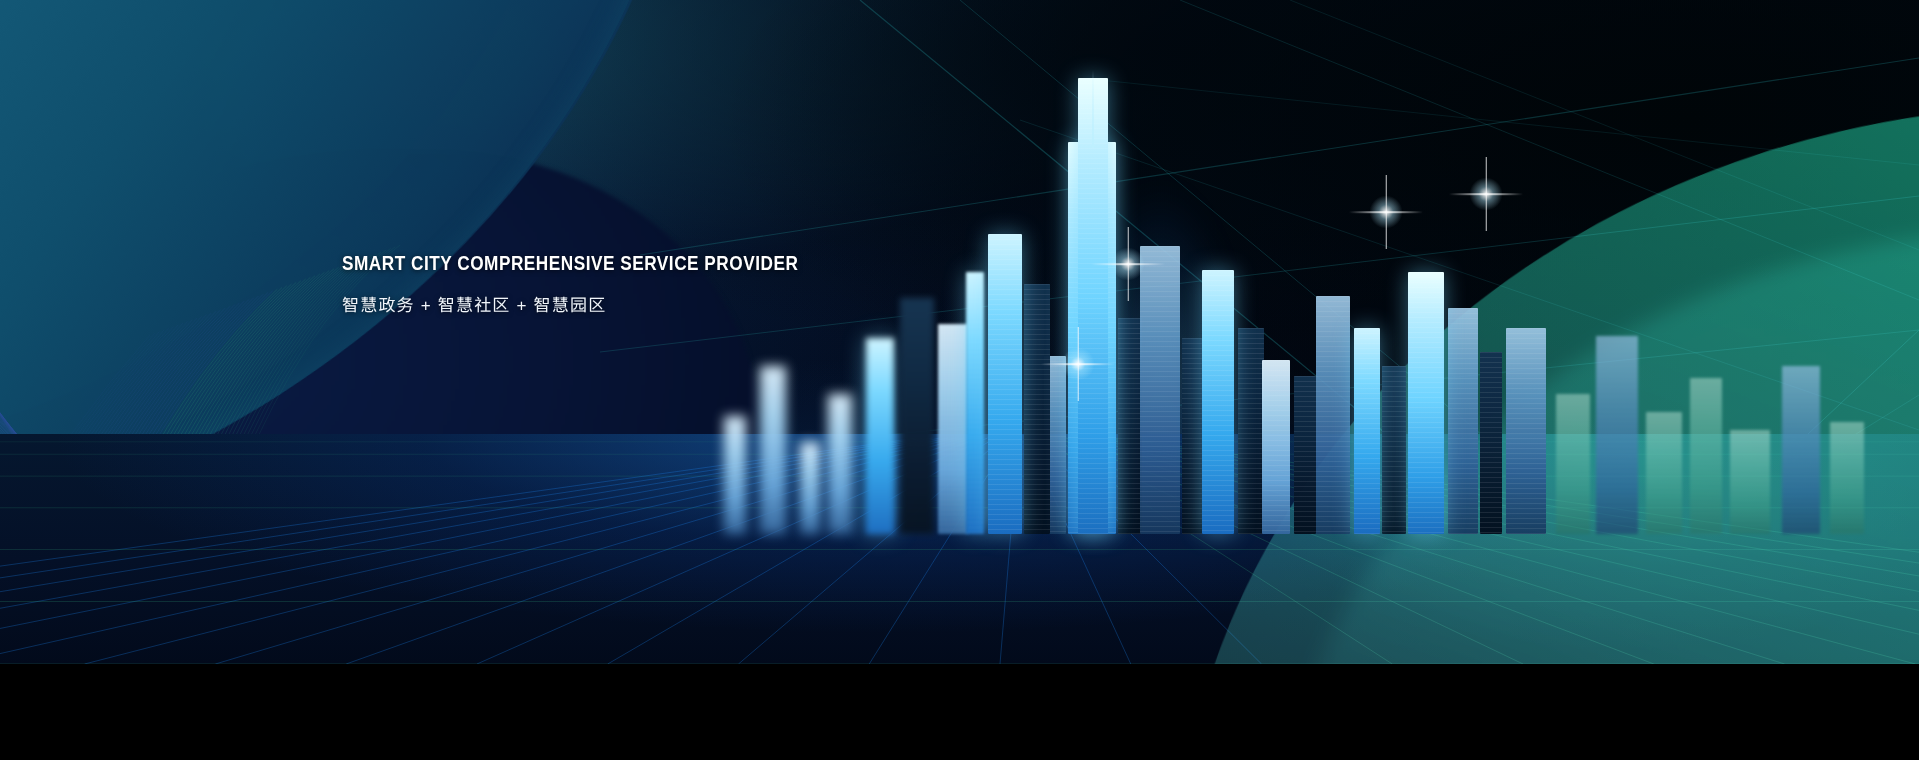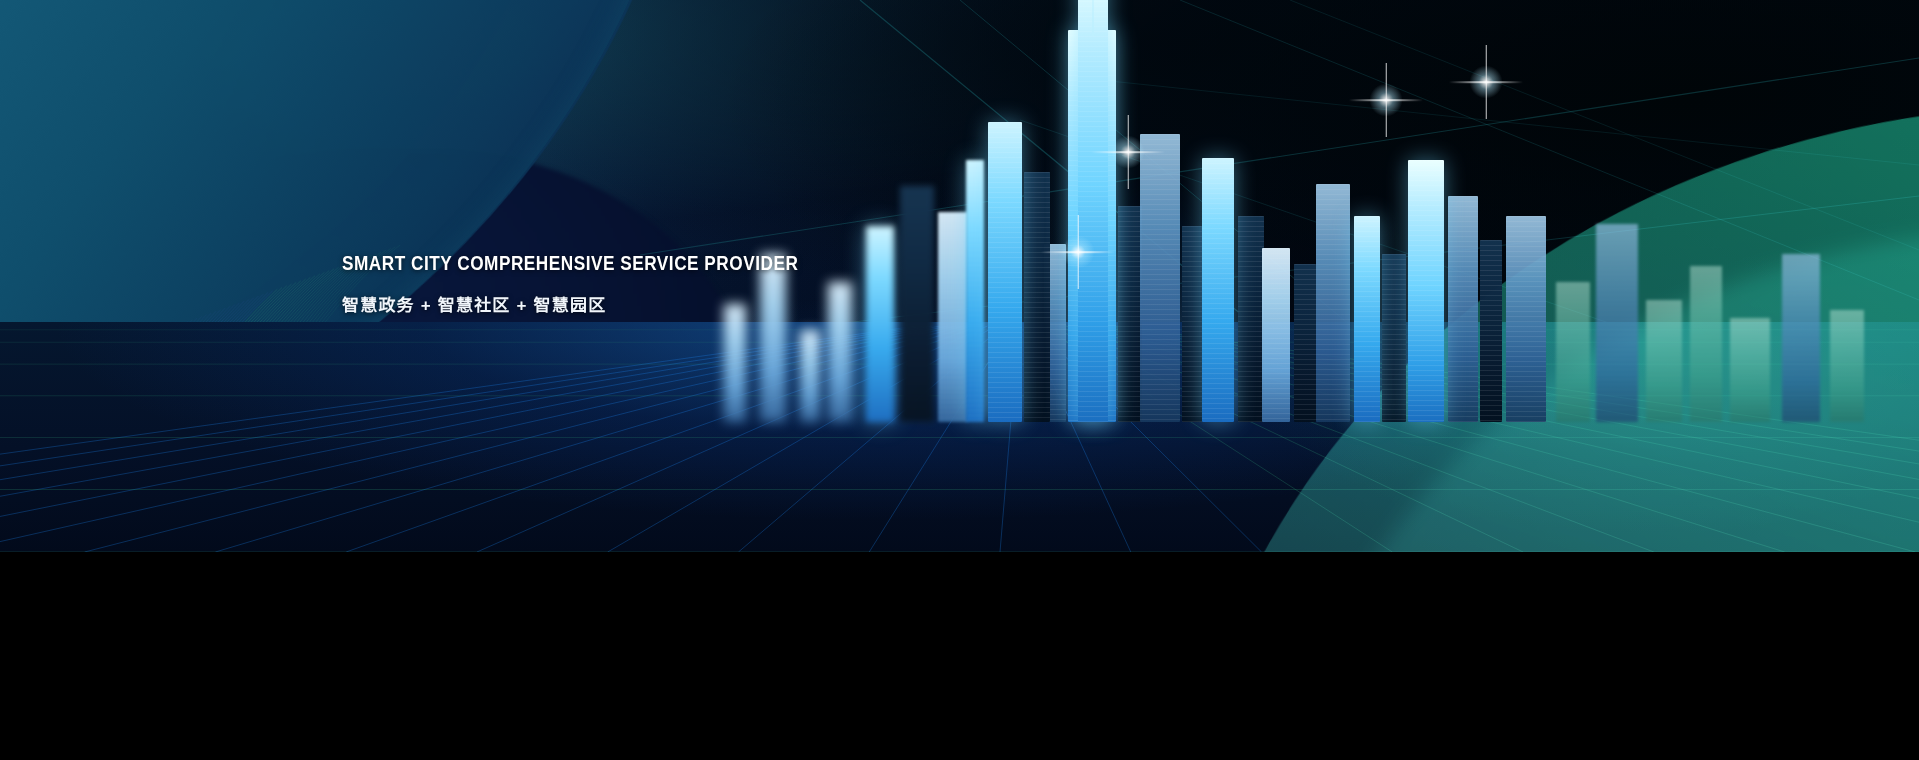--- a/index.html
+++ b/index.html
@@ -6,21 +6,21 @@
   * { margin:0; padding:0; box-sizing:border-box; }
   html,body{ background:#000; }
   body{
     font-family:"Liberation Sans","DejaVu Sans",sans-serif;
     width:1919px; height:760px; overflow:hidden;
   }
 
   
   .banner{
     position:relative;
-    width:1919px; height:552px;
+    width:1919px; height:664px;
     overflow:hidden;
     background:#020b1c;
   }
 
   
   .sky-base{
     position:absolute; inset:0;
     background:
       radial-gradient(120% 95% at 18% 6%,  #154b63 0%, #10375010 38%, transparent 62%),
       radial-gradient(90% 80% at 52% 100%, #0a2a55 0%, transparent 58%),
@@ -191,21 +191,21 @@
     background:linear-gradient(92deg,#34e29a 0%,#31dd96 30%,#2ecf8c 58%,#2ab87e 82%,#249f6e 100%);
     -webkit-background-clip:text;
     background-clip:text;
     color:transparent;
     -webkit-text-fill-color:transparent;
     filter:drop-shadow(0 2px 10px rgba(0,0,0,.55));
   }
   .subline{
     margin-top:16px;
     font-family:"Liberation Sans","DejaVu Sans",sans-serif;
-    font-weight:700;
+    font-weight:400;
     font-size:17px;
     letter-spacing:1.2px;
     color:#f1f6fb;
     white-space:nowrap;
     text-shadow:0 1px 5px rgba(0,0,0,.7);
   }
 </style>
 </head>
 <body>
 

